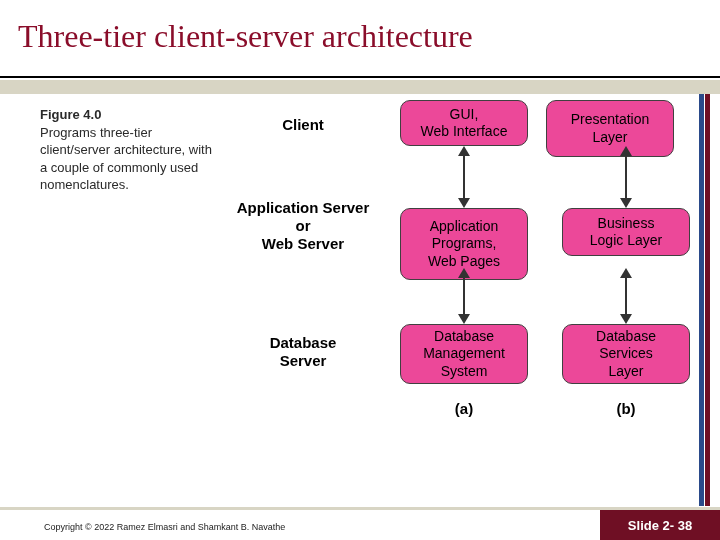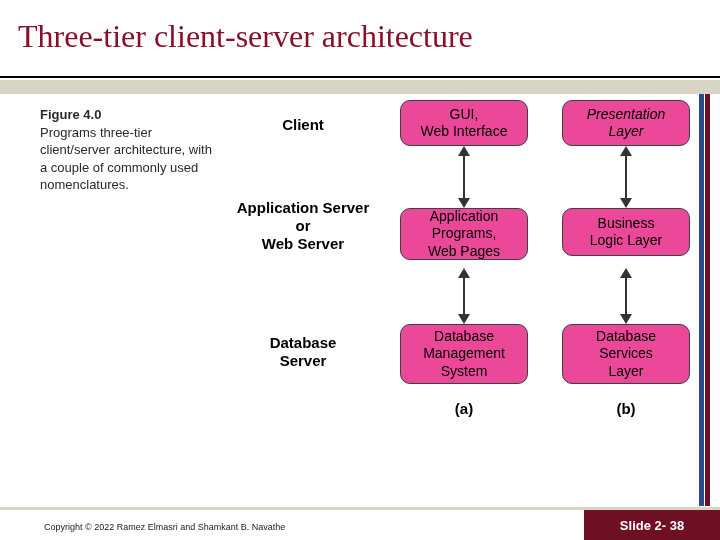--- a/index.html
+++ b/index.html
@@ -128,21 +128,21 @@
     position: absolute;
     left: 0; right: 0; bottom: 0;
     height: 30px;
     background: #fff;
   }
   .footer-maroon {
     position: absolute;
     right: 0;
     bottom: 0;
     height: 30px;
-    width: 136px;
+    width: 120px;
     background: #6f0f24;
     color: #fff;
     font-size: 13px;
     font-weight: bold;
     display: flex;
     align-items: center;
     justify-content: center;
     font-family: Arial, sans-serif;
   }
   .copyright {
@@ -175,38 +175,38 @@
 
     <div class="row-label" style="left:178px; top:6px;">Client</div>
     <div class="row-label" style="left:178px; top:89px; white-space:pre-line;">Application Server
 or
 Web Server</div>
     <div class="row-label" style="left:178px; top:224px; white-space:pre-line;">Database
 Server</div>
 
     <div class="box" style="left:360px; top:-10px; height:46px; white-space:pre-line;">GUI,
 Web Interface</div>
-    <div class="box" style="left:360px; top:98px; height:52px; white-space:pre-line;">Application
+    <div class="box" style="left:360px; top:98px; height:72px; white-space:pre-line;">Application
 Programs,
 Web Pages</div>
     <div class="box" style="left:360px; top:214px; height:60px; white-space:pre-line;">Database
 Management
 System</div>
 
     <div class="connector" style="left:423px; top:38px; height:58px;"></div>
     <div class="arrowhead arrow-up" style="left:418px; top:36px;"></div>
     <div class="arrowhead arrow-down" style="left:418px; top:88px;"></div>
 
     <div class="connector" style="left:423px; top:160px; height:52px;"></div>
     <div class="arrowhead arrow-up" style="left:418px; top:158px;"></div>
     <div class="arrowhead arrow-down" style="left:418px; top:204px;"></div>
 
     <div class="col-caption" style="left:360px; top:290px;">(a)</div>
 
-    <div class="box" style="left:522px; top:-10px; height:46px; white-space:pre-line;font-style:italic;">Presentation
+    <div class="box" style="left:506px; top:-10px; height:57px; white-space:pre-line;">Presentation
 Layer</div>
     <div class="box" style="left:522px; top:98px; height:48px; white-space:pre-line;">Business
 Logic Layer</div>
     <div class="box" style="left:522px; top:214px; height:60px; white-space:pre-line;">Database
 Services
 Layer</div>
 
     <div class="connector" style="left:585px; top:38px; height:58px;"></div>
     <div class="arrowhead arrow-up" style="left:580px; top:36px;"></div>
     <div class="arrowhead arrow-down" style="left:580px; top:88px;"></div>

